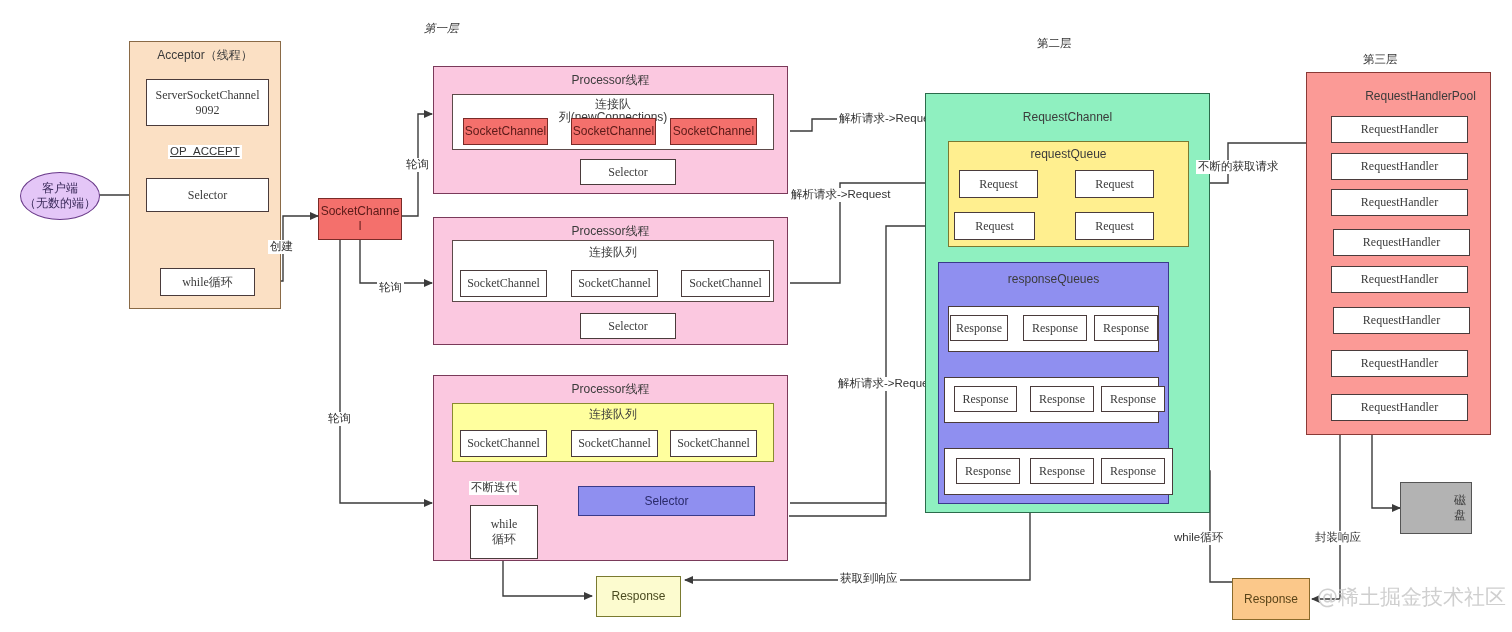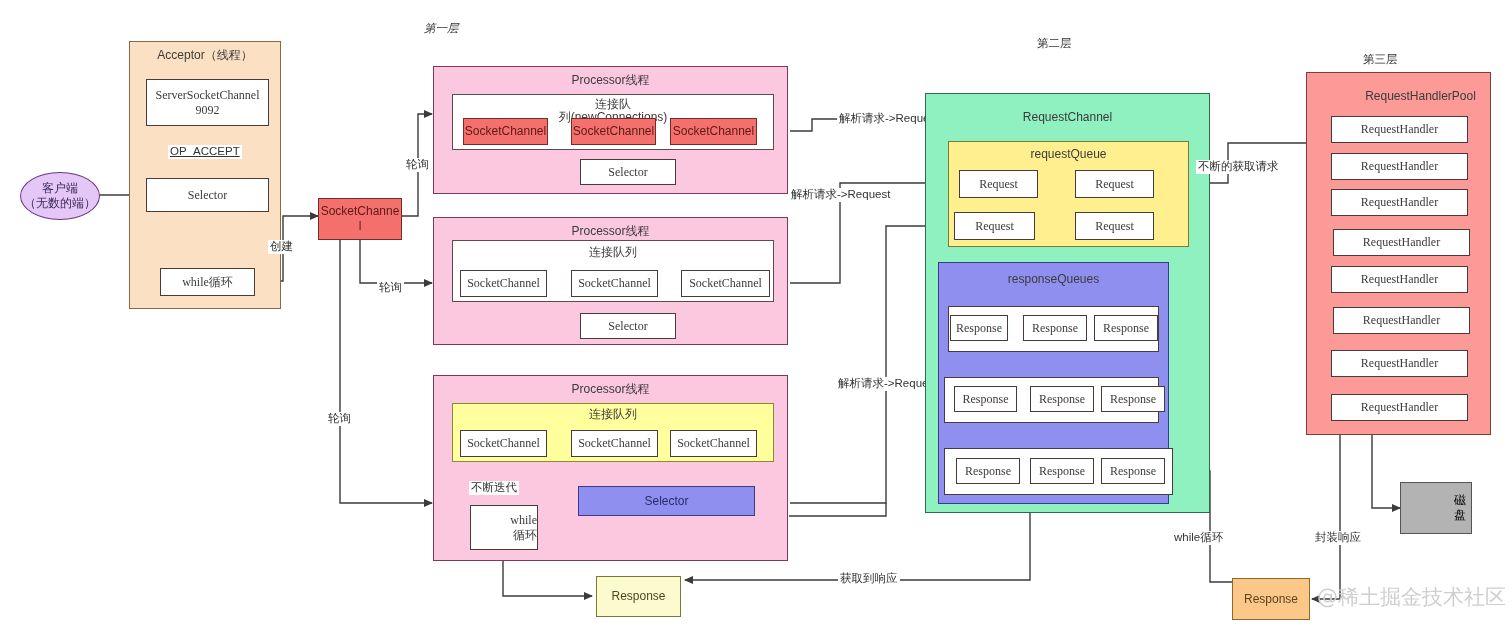--- a/index.html
+++ b/index.html
@@ -28,21 +28,21 @@
   .white      { background:#ffffff; border-color:#4a3b3b;font-family:Liberation Serif, serif; }
   .red        { background:#f4706c; border-color:#7a2b28; color:#5a1a18; }
   .green      { background:#8ff0c0; border-color:#2b6b4b; color:#2b5b45; }
   .yellow     { background:#ffef8f; border-color:#7a7a30; color:#4a4a20; }
   .yellow2    { background:#fcfbcf; border-color:#7a7a30; color:#4a4a20; }
   .purple     { background:#8f8ff0; border-color:#3a3a8a; color:#2a2a6a; }
   .pink-pool  { background:#fb9a96; border-color:#8a3a36; color:#6a2420; }
   .violet     { background:#e4c6f7; border-color:#6a3a8a; color:#3a2a5a;
                 border-radius:50%; }
   .orange     { background:#fbc88a; border-color:#8a6a2a; color:#5a4418; }
-  .grey       { background:#b3b3b3; border-color:#555; color:#000000;padding-left:48px; }
+  .grey       { background:#b3b3b3; border-color:#555; color:#404040;padding-left:48px; }
 
   .ctitle { position:absolute; top:6px; left:0; right:0; text-align:center;
             font-size:12px; color:#3b3b3b; pointer-events:none; }
 
   svg.wires { position:absolute; left:0; top:0; width:1512px; height:632px;
               pointer-events:none; }
   .wire { stroke:#3b3b3b; stroke-width:1.4px; fill:none; }
 
   .watermark { position:absolute; font-size:21px; color:#cfcfcf;
                white-space:nowrap; font-family:"DejaVu Sans",sans-serif; }
@@ -180,21 +180,21 @@
   <div class="box white" style="left:460px; top:430px; width:87px; height:27px;">
       <span>SocketChannel</span>
     </div>
   <div class="box white" style="left:571px; top:430px; width:87px; height:27px;">
       <span>SocketChannel</span>
     </div>
   <div class="box white" style="left:670px; top:430px; width:87px; height:27px;">
       <span>SocketChannel</span>
     </div>
   <div class="lbl" style="left:469px; top:481px;">不断迭代</div>
-  <div class="box white" style="left:470px; top:505px; width:68px; height:45px; flex-direction:column;align-items:flex-end;">
+  <div class="box white" style="left:470px; top:505px; width:68px; height:54px; flex-direction:column;">
     <span>while</span>
     <span>循环</span>
   </div>
   <div class="box purple" style="left:578px; top:486px; width:177px; height:30px;">
       <span>Selector</span>
     </div>
 
   <div class="lbl" style="left:837px; top:112px;">解析请求-&gt;Request</div>
   <div class="lbl" style="left:789px; top:188px;">解析请求-&gt;Request</div>
   <div class="lbl" style="left:836px; top:377px;">解析请求-&gt;Request</div>

